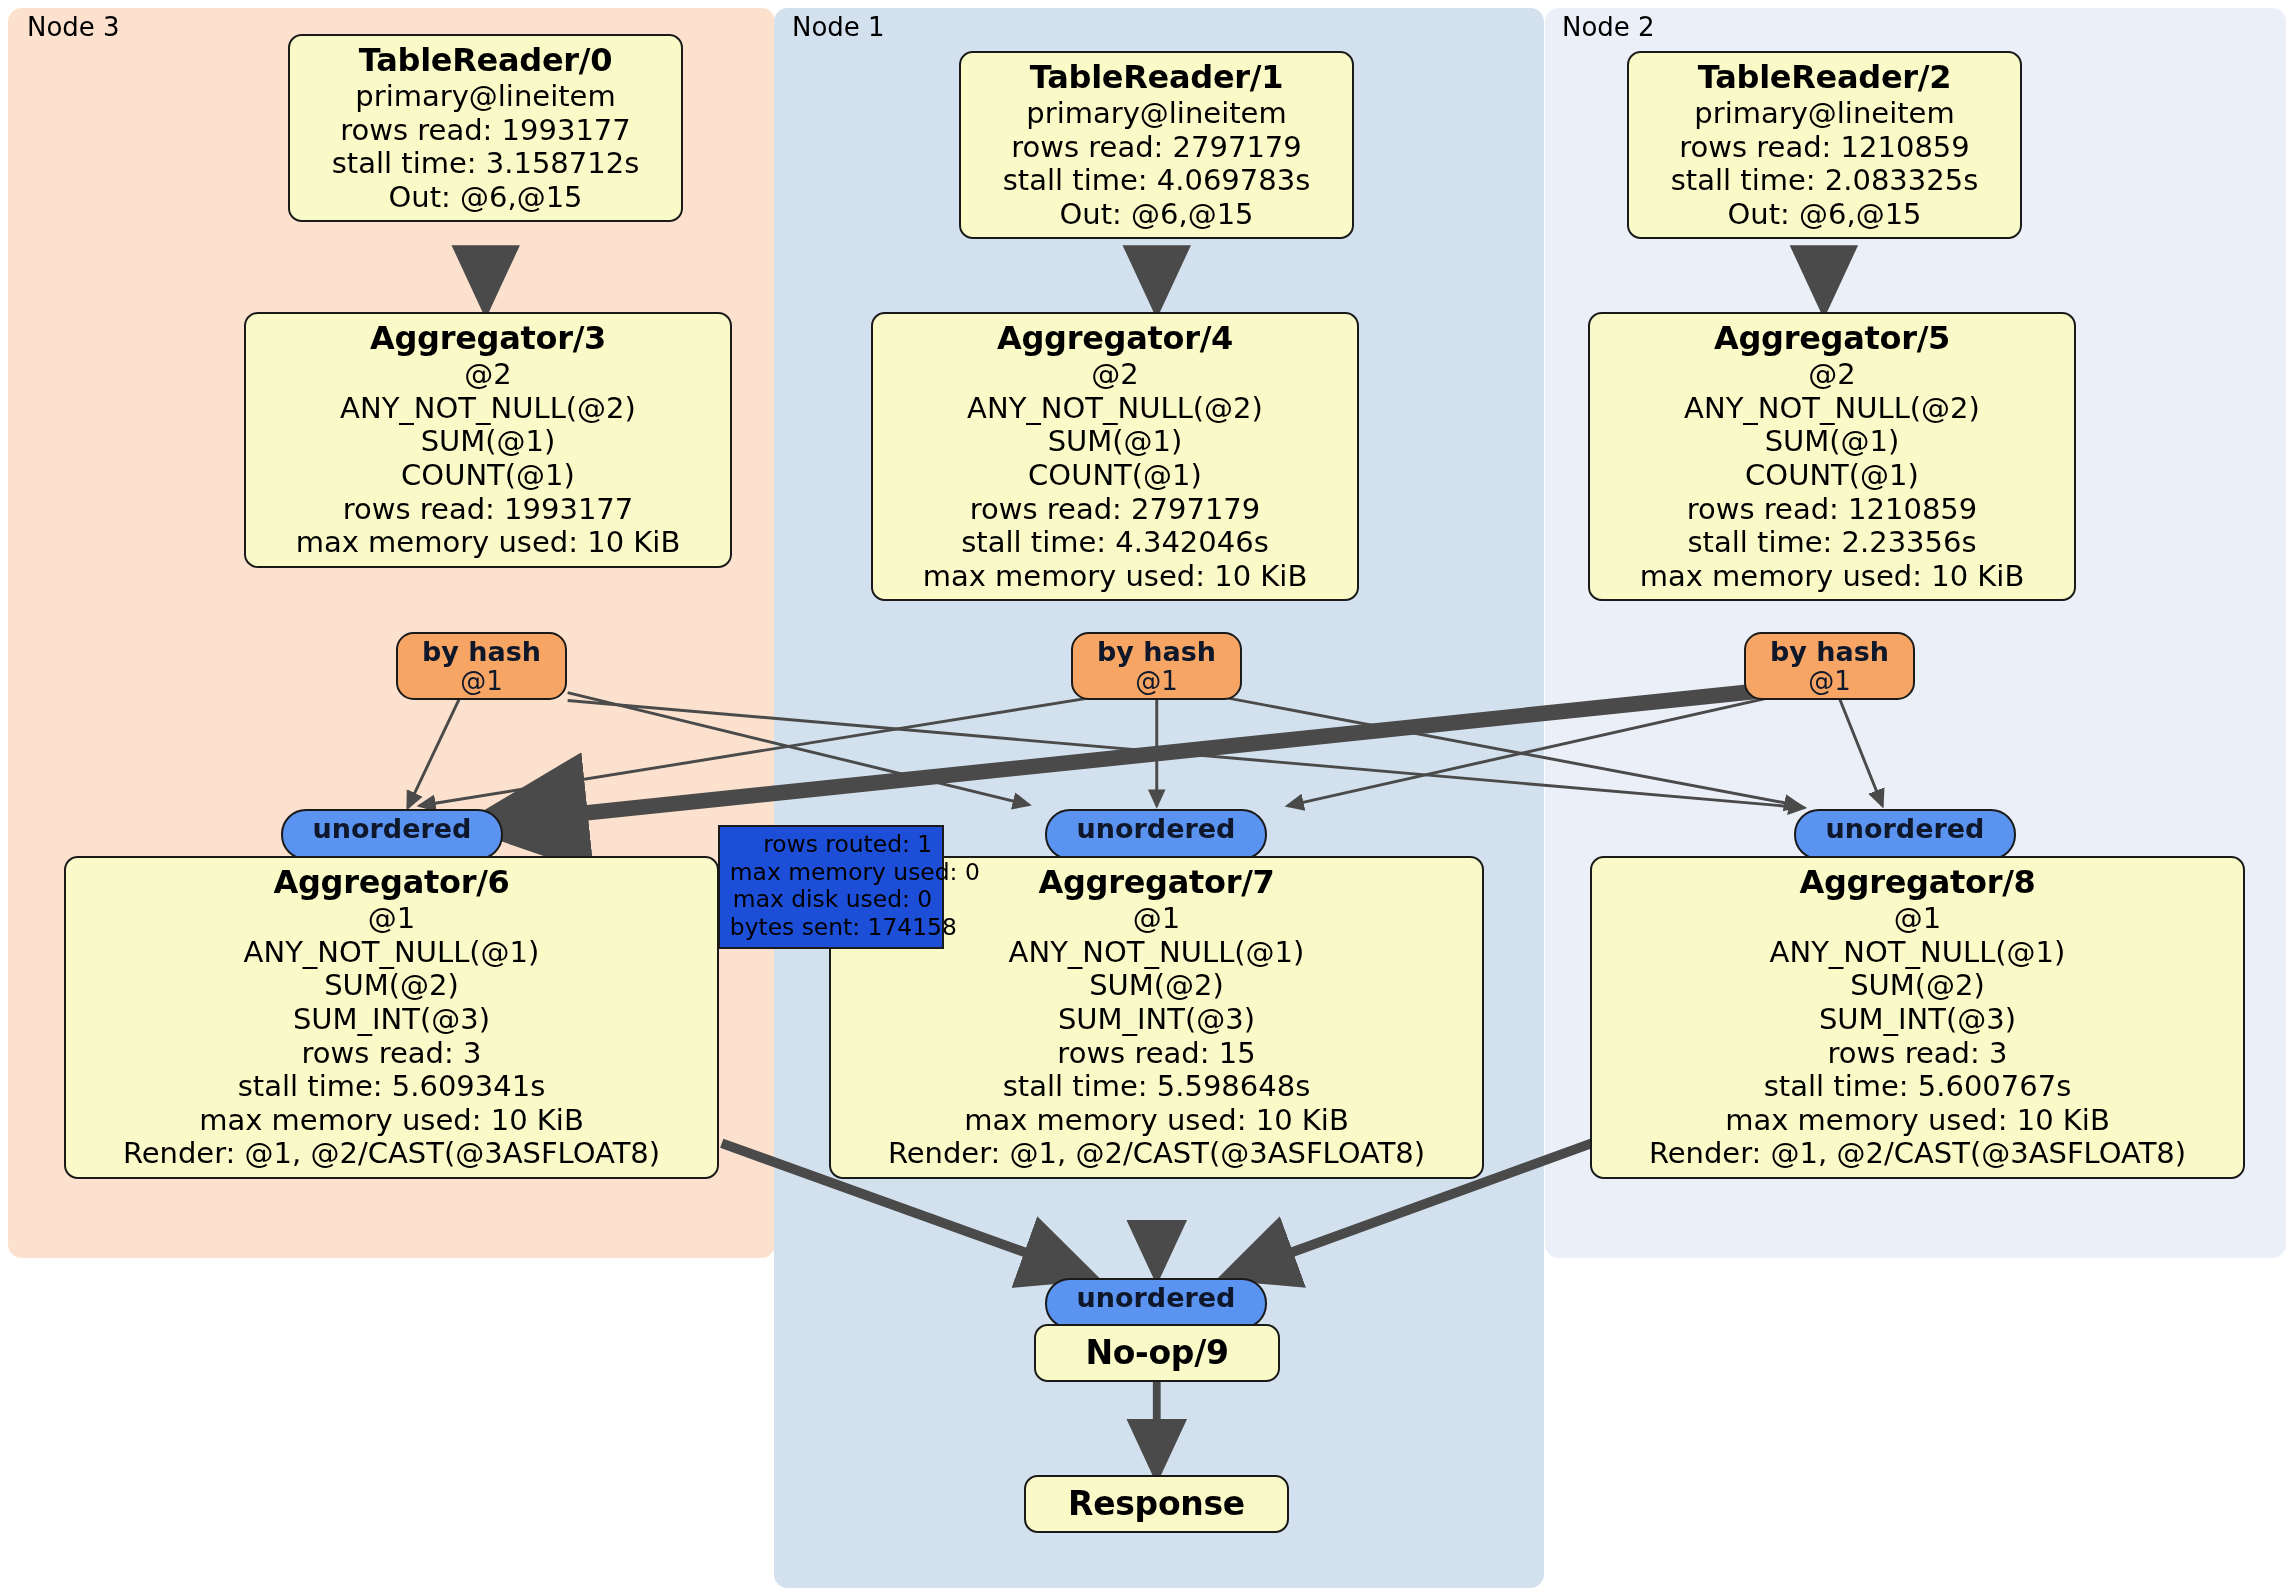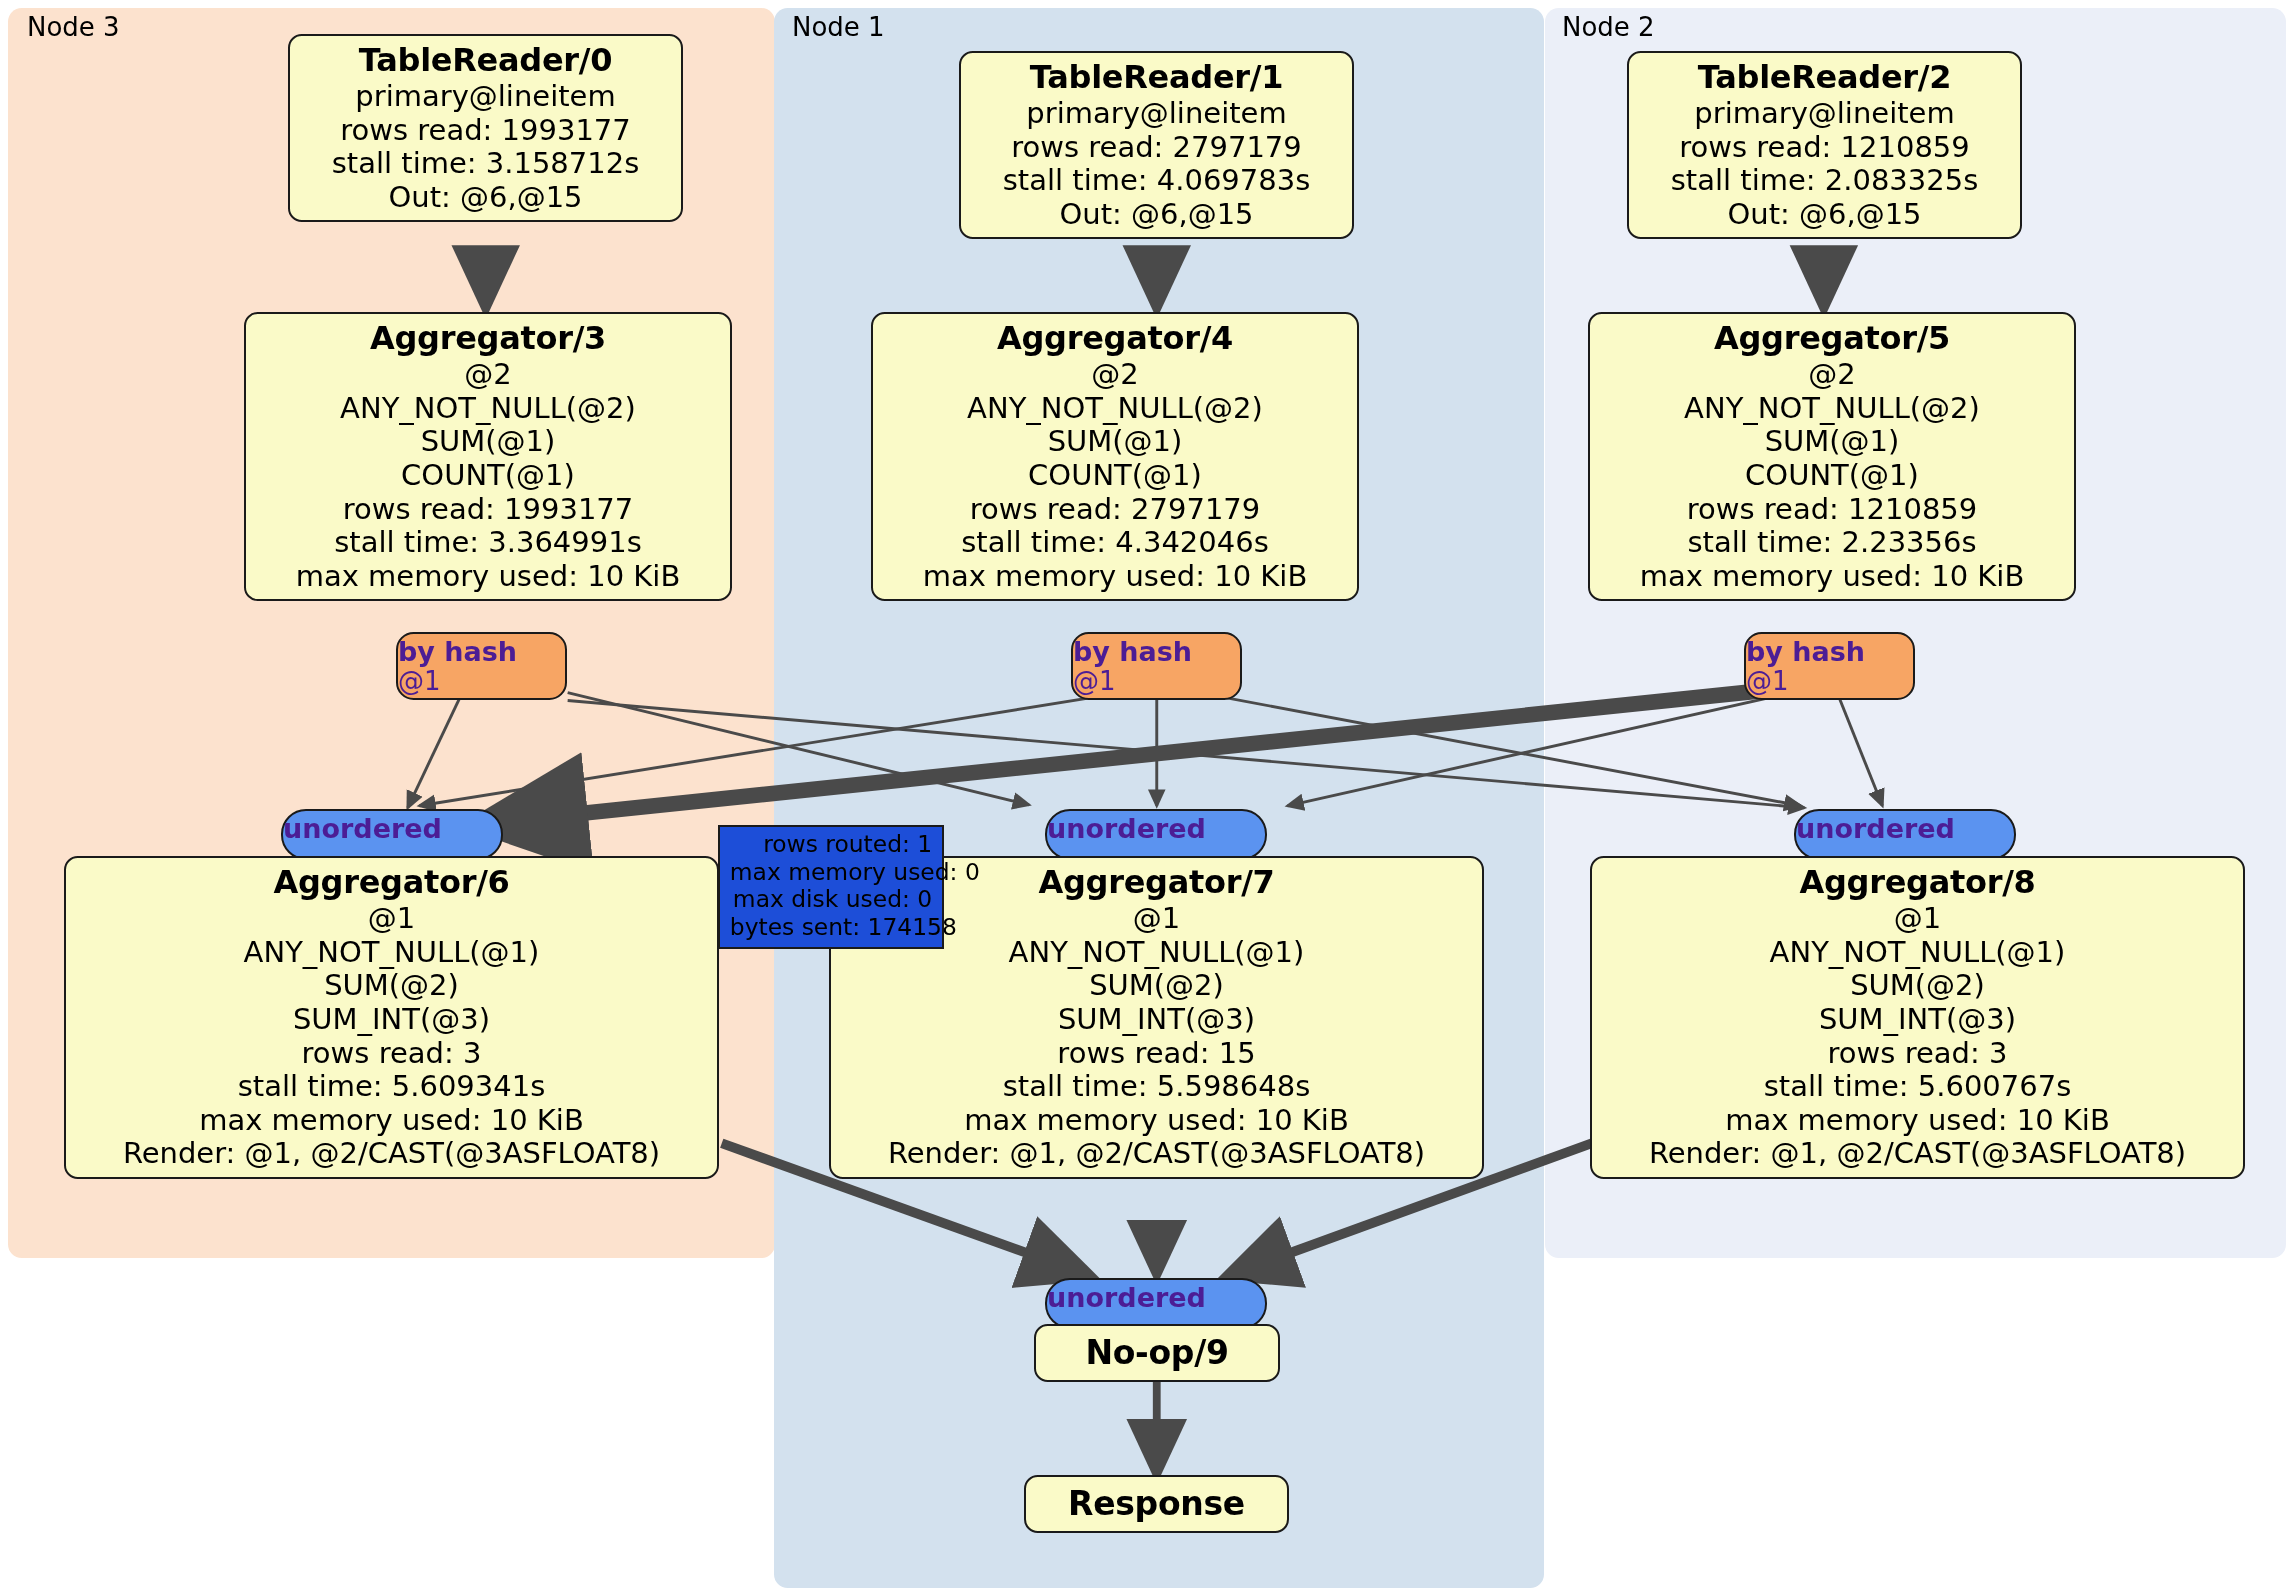--- a/index.html
+++ b/index.html
@@ -52,21 +52,22 @@
     display:block;
     font-size:29px;
     white-space:nowrap;
   }
 
   .pill {
     position:absolute;
     box-sizing:border-box;
     border:2.4px solid #1a1a1a;
     border-radius:25px;
-    color:#4c1d95;
+    text-align:center;
+    color:#0f172a;
     line-height:1.1;
     padding:2.9px 0 3.9px 0;
   }
   .pill.hash { background:#F7A564; border-radius:17.6px; }
   .pill.unordered { background:#5B93F0; border-radius:25px; }
   .pill .ptitle { display:block; font-weight:bold; font-size:27px; }
   .pill .psub { display:block; font-size:26px; }
 
   .tooltip {
     position:absolute;
@@ -154,21 +155,20 @@
     <span class="line">Out: @6,@15</span>
   </div>
 
   <div class="node" style="left:244px; top:312px; width:488px;">
     <span class="title">Aggregator/3</span>
     <span class="line">@2</span>
     <span class="line">ANY_NOT_NULL(@2)</span>
     <span class="line">SUM(@1)</span>
     <span class="line">COUNT(@1)</span>
     <span class="line">rows read: 1993177</span>
-    <span class="line">stall time: 3.364991s</span>
     <span class="line">max memory used: 10 KiB</span>
   </div>
 
   <div class="node" style="left:871px; top:312px; width:488px;">
     <span class="title">Aggregator/4</span>
     <span class="line">@2</span>
     <span class="line">ANY_NOT_NULL(@2)</span>
     <span class="line">SUM(@1)</span>
     <span class="line">COUNT(@1)</span>
     <span class="line">rows read: 2797179</span>

